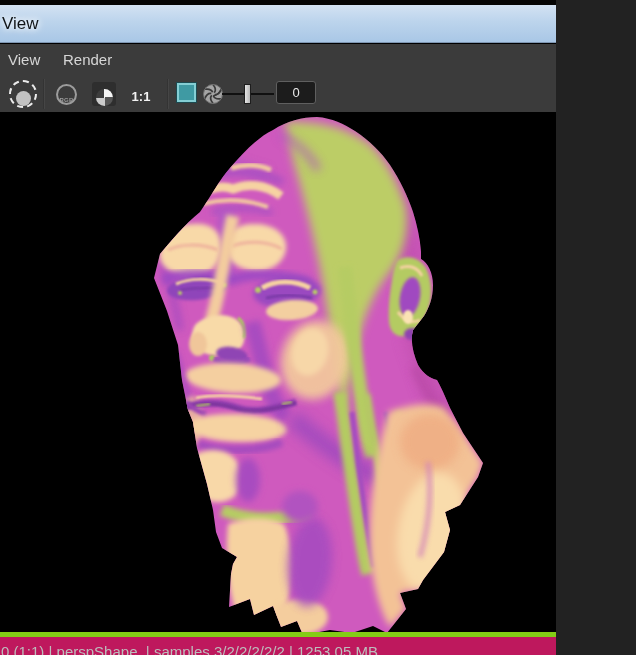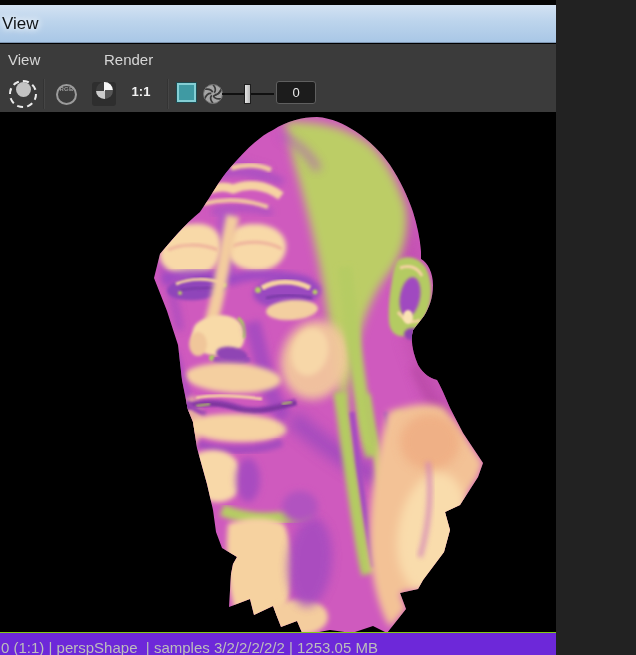--- a/index.html
+++ b/index.html
@@ -30,28 +30,28 @@
   
   .panel {
     position:absolute; left:0; top:44px; width:636px; height:68px;
     background:#3b3b3b;
   }
   .menubar { position:absolute; left:0; top:0; width:100%; height:33px; }
   .menu-item {
     position:absolute; top:7px; font-size:15px; color:#d6d6d6; cursor:default;
   }
   .menu-view { left:8px; }
-  .menu-render { left:63px;margin-left:41px; }
+  .menu-render { left:63px; }
   .toolbar { position:absolute; left:0; top:33px; width:100%; height:35px; }
   .tsep {
     position:absolute; top:2px; width:2px; height:30px;
     background:linear-gradient(90deg,#2a2a2a,#4f4f4f);
   }
   .sep1 { left:43px; } .sep2 { left:167px; }
-  .tool { position:absolute; display:flex; align-items:flex-start; justify-content:center; }
+  .tool { position:absolute; display:flex; align-items:flex-end; justify-content:center; }
   
   .ico-dashed {
     left:9px; top:3px; width:28px; height:28px;
     border:2px dashed #ececec; border-radius:50%;
   }
   .ico-dashed .dot { width:15px; height:15px; border-radius:50%; background:#c2c2c2; }
   
   .ico-rgb {
     left:56px; top:7px; width:21px; height:21px;
     border:2px solid #9c9c9c; border-radius:50%;
@@ -87,21 +87,21 @@
     background:#1c1c1c; border:1px solid #5f5f5f; border-radius:3px;
     display:flex; align-items:center; justify-content:center;
   }
   .exp-box span { font-size:13px; color:#e9e9e9; }
   
   .viewport { position:absolute; left:0; top:112px; width:636px; height:520px; background:#000; }
   .viewport svg { display:block; }
   
   .statusbar {
     position:absolute; left:0; top:632px; width:636px; height:23px;
-    background:#6d28d9; border-top:1px solid #84cc16; overflow:hidden;
+    background:#be185d; border-top:5px solid #84cc16; overflow:hidden;
   }
   .statusbar span {
     position:absolute; left:1px; top:6px; font-size:15px; color:#bdbdbd; white-space:pre;
   }
 </style>
 </head>
 <body>
 
 <div id="app">
 

